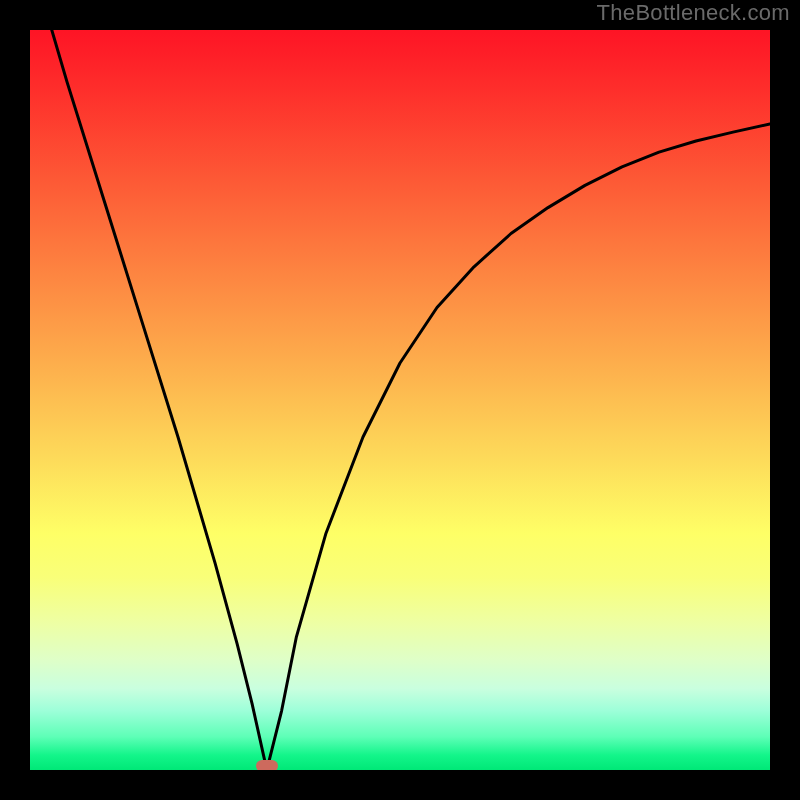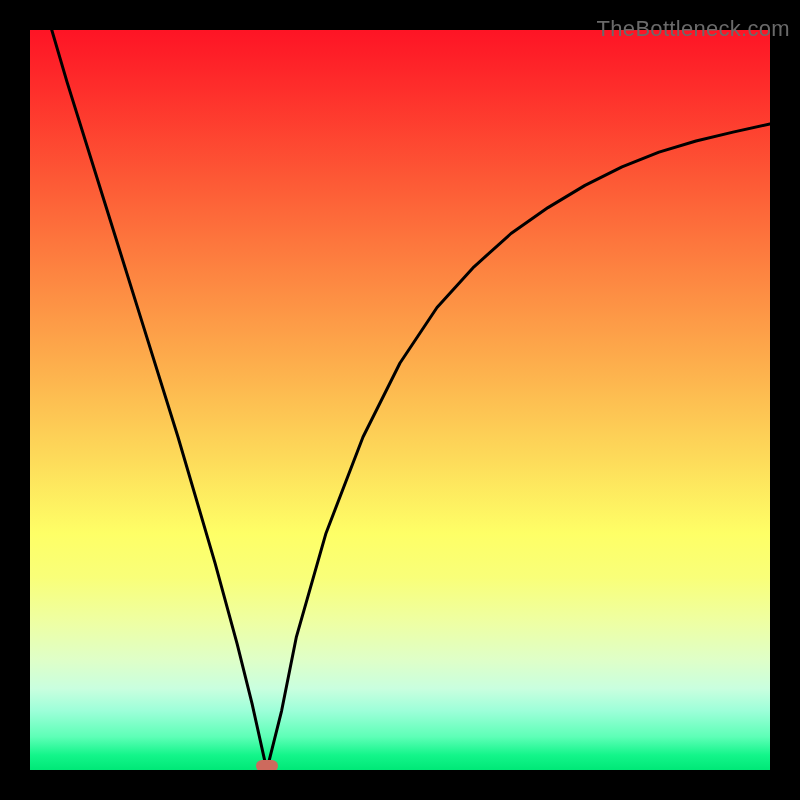--- a/index.html
+++ b/index.html
@@ -12,21 +12,21 @@
     font-family: Arial, Helvetica, sans-serif;
   }
   .frame {
     position: relative;
     width: 800px;
     height: 800px;
     background: #000;
   }
   .watermark {
     position: absolute;
-    top: 16px;
+    top: 0;
     right: 10px;
     color: #6a6a6a;
     font-size: 22px;
     font-weight: 500;
     letter-spacing: 0.3px;
     z-index: 10;
   }
   .plot-area {
     position: absolute;
     left: 30px;

